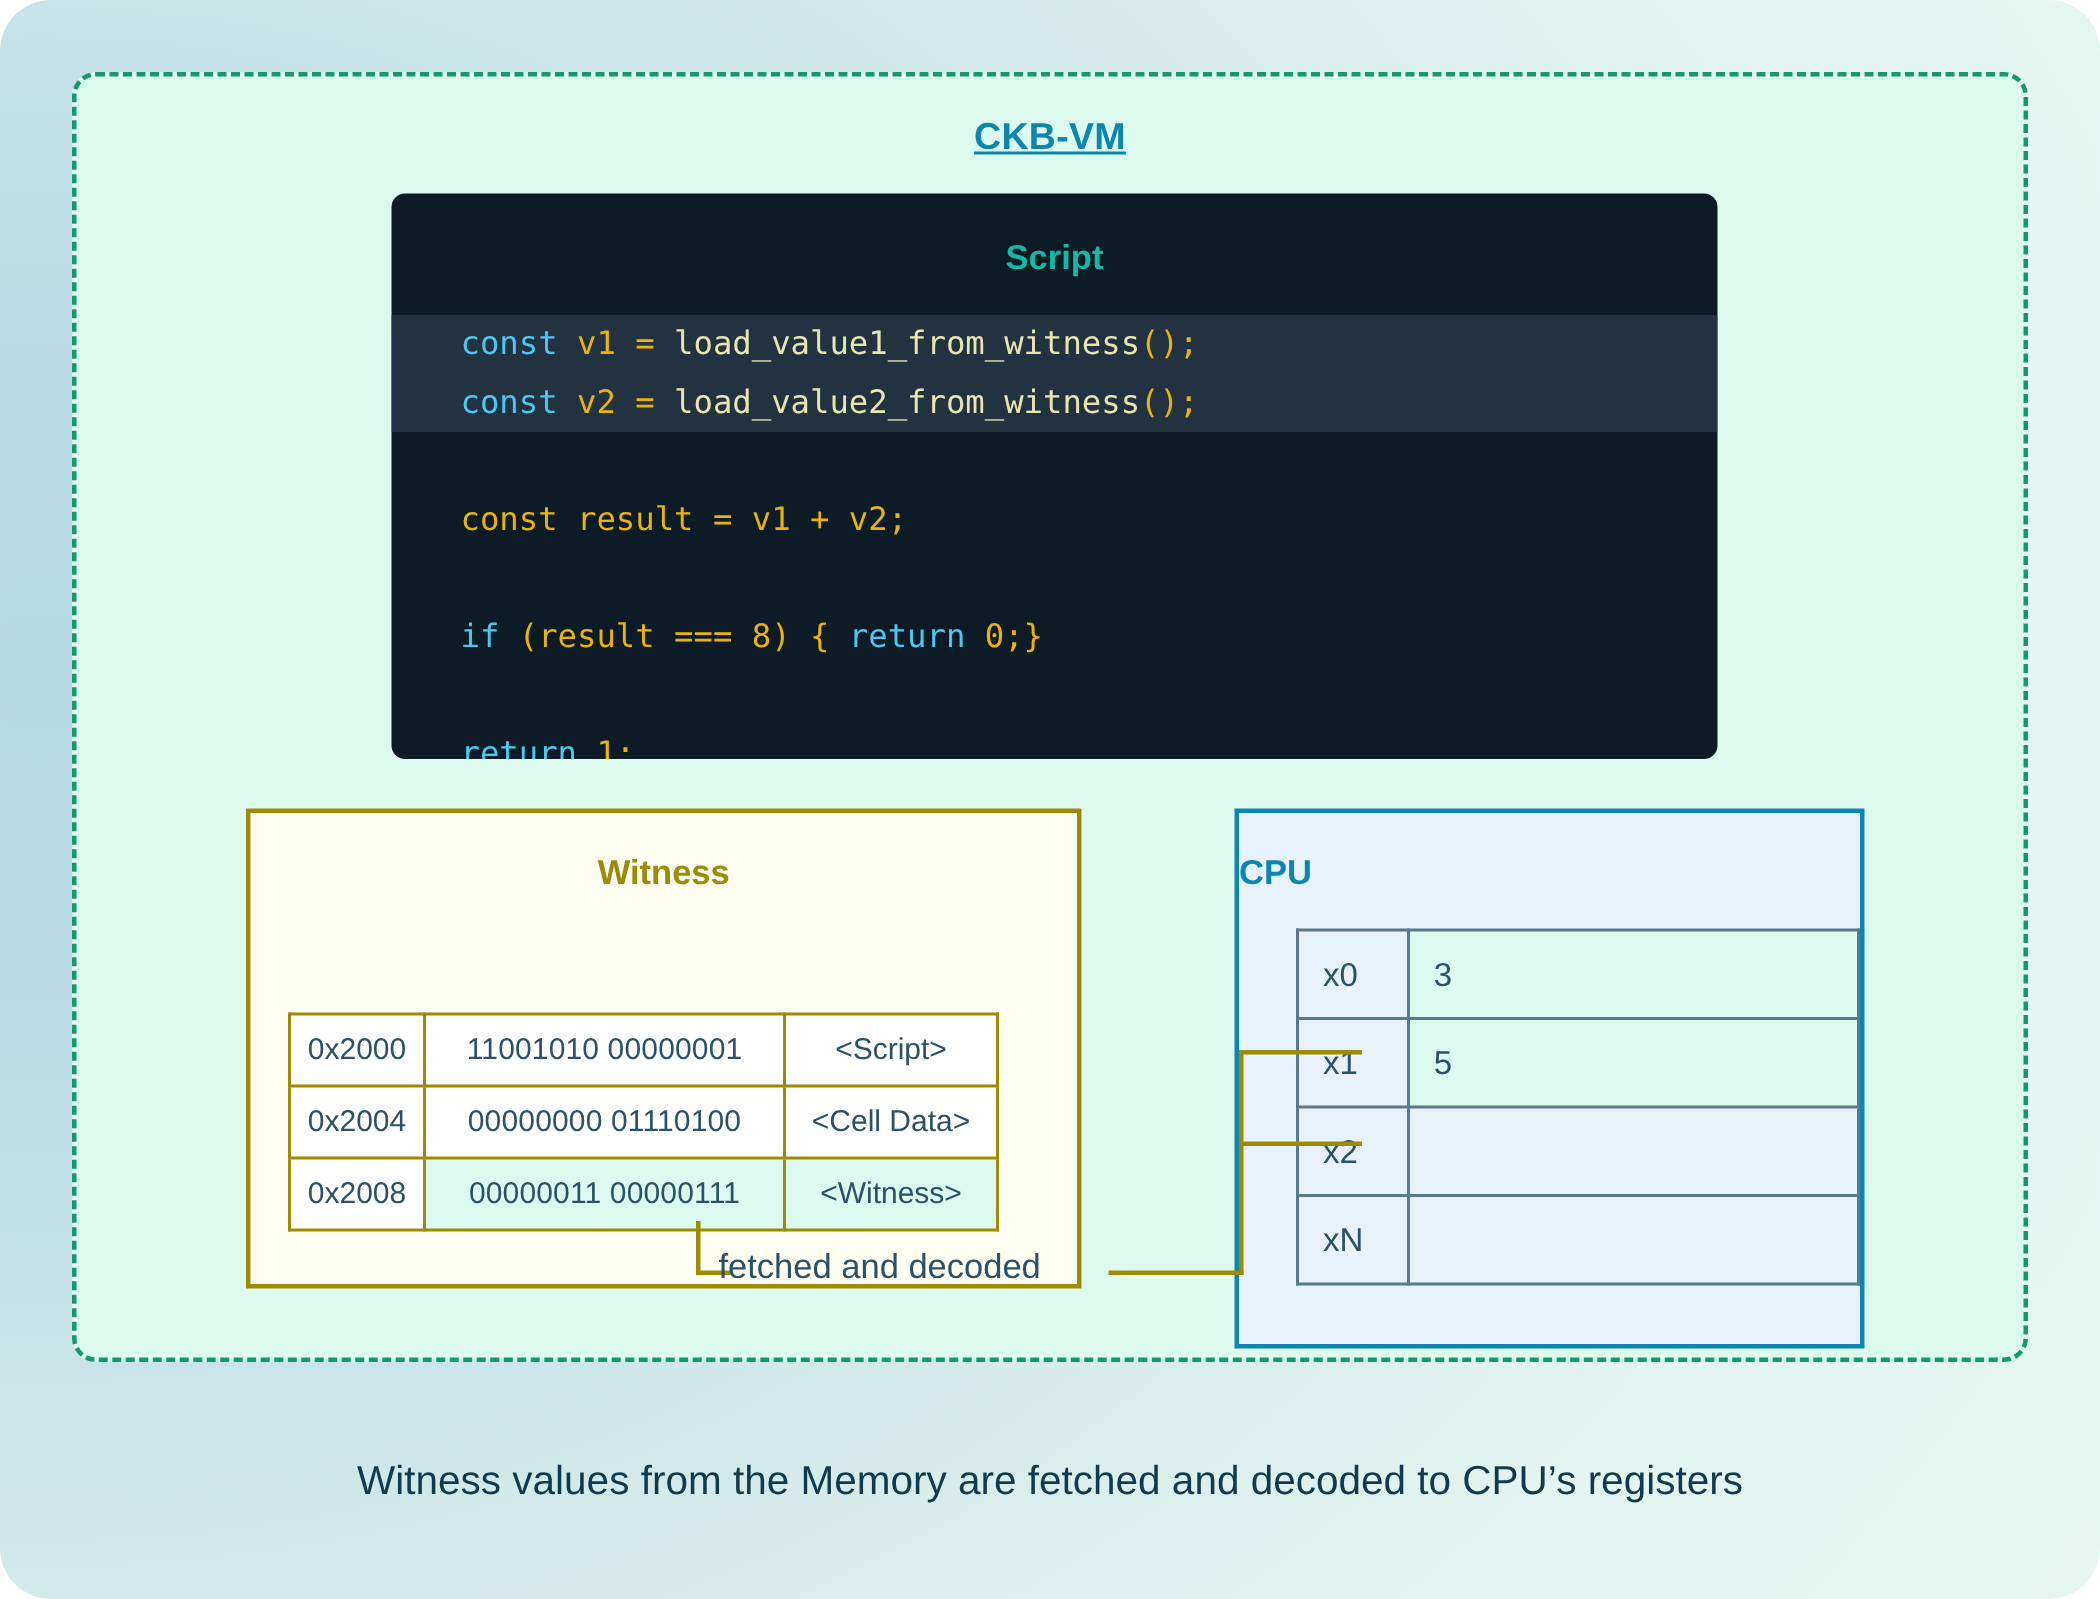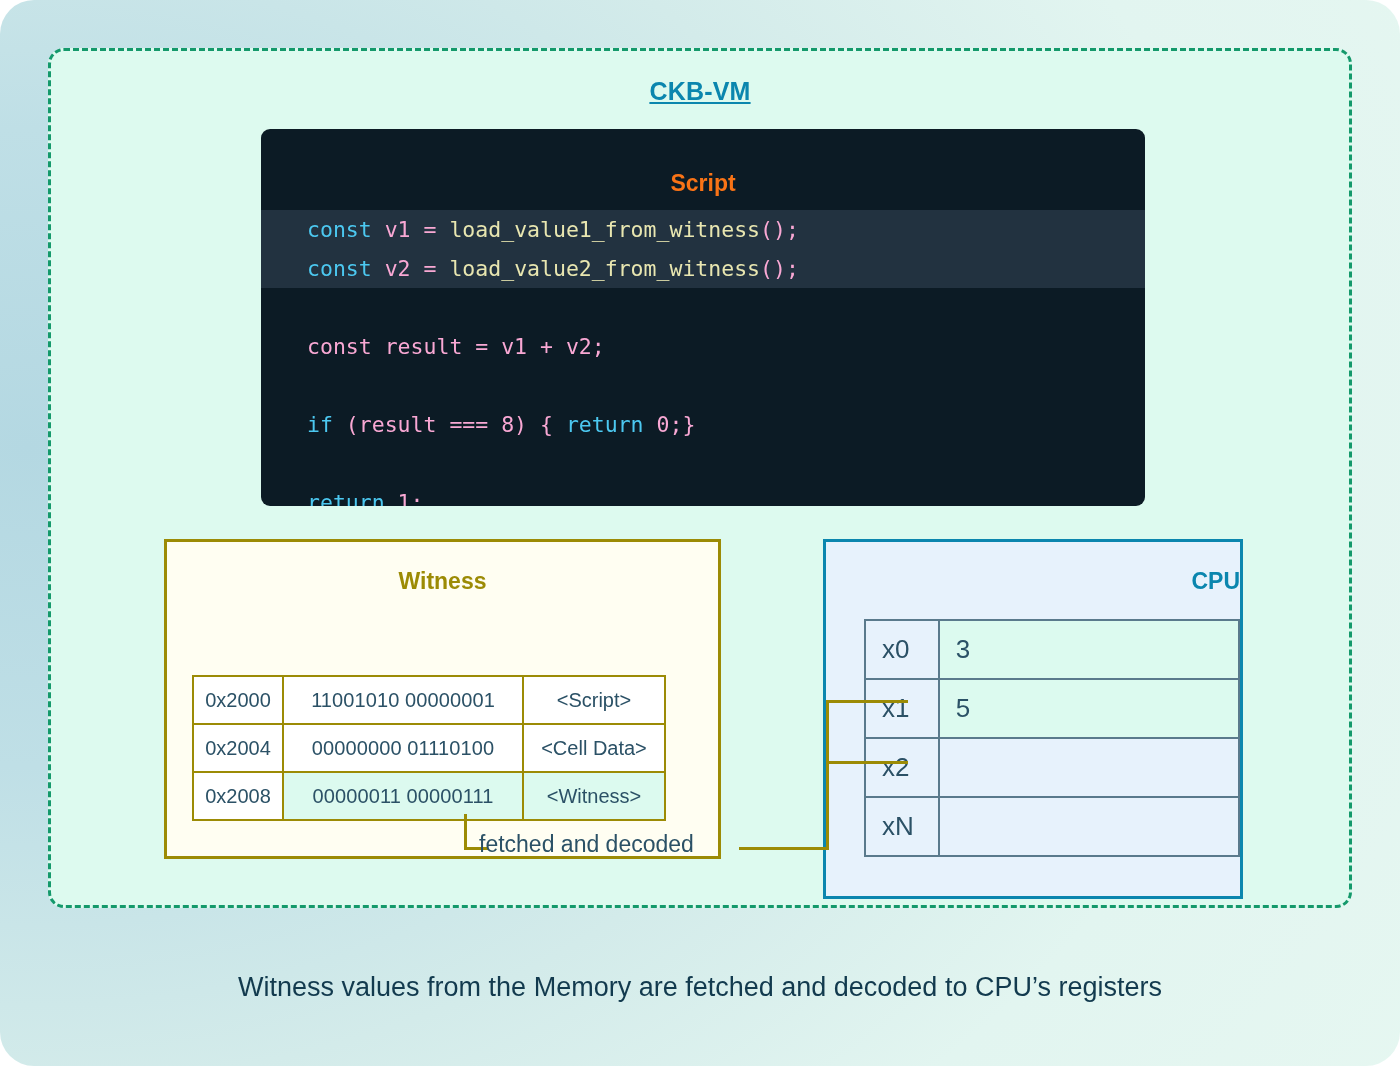--- a/index.html
+++ b/index.html
@@ -62,22 +62,21 @@
     overflow: hidden;
   }
   #script-title {
     position: absolute;
     left: 0;
     top: 29px;
     width: 100%;
     text-align: center;
     font-size: 23px;
     font-weight: bold;
-    color: #f97316;
-    margin-top: 12px;
+    color: #14b8a6;
   }
   #code-highlight {
     position: absolute;
     left: 0;
     top: 81px;
     width: 100%;
     height: 78px;
     background: #223240;
   }
   #code-body {
@@ -87,21 +86,21 @@
     width: 820px;
     font-family: "DejaVu Sans Mono", "Liberation Mono", monospace;
     font-size: 21.5px;
     line-height: 39px;
     color: #dfe6ea;
     white-space: pre;
   }
   .code-line { height: 39px; }
   .tok-kw   { color: #4cc8f0; }
   .tok-fn   { color: #e8e6b0; }
-  .tok-pl   { color: #f9a8d4; }
+  .tok-pl   { color: #eab308; }
 
   
   #memory-panel {
     position: absolute;
     left: 113px;
     top: 488px;
     width: 557px;
     height: 320px;
     box-sizing: border-box;
     border: 3px solid #9c8b05;
@@ -150,36 +149,36 @@
     height: 360px;
     box-sizing: border-box;
     border: 3px solid #0b86ae;
     background: #e7f2fc;
   }
   #cpu-title {
     position: absolute;
     left: 0;
     top: 26px;
     width: 100%;
-    text-align: right;
+    text-align: left;
     font-size: 23px;
     font-weight: bold;
     color: #0b86ae;
   }
   #cpu-table {
     position: absolute;
     left: 38px;
     top: 77px;
     border-collapse: collapse;
     table-layout: fixed;
   }
   #cpu-table td {
     border: 2px solid #5a7a8c;
     height: 57px;
-    font-size: 26px;
+    font-size: 22px;
     color: #2b5166;
     background: #e7f2fc;
     padding: 0 0 0 16px;
     vertical-align: middle;
   }
   #cpu-table td.reg { width: 56px; }
   #cpu-table td.val { width: 284px; }
   #cpu-table tr.reg-filled td.val { background: #dcfaef; }
 
   

